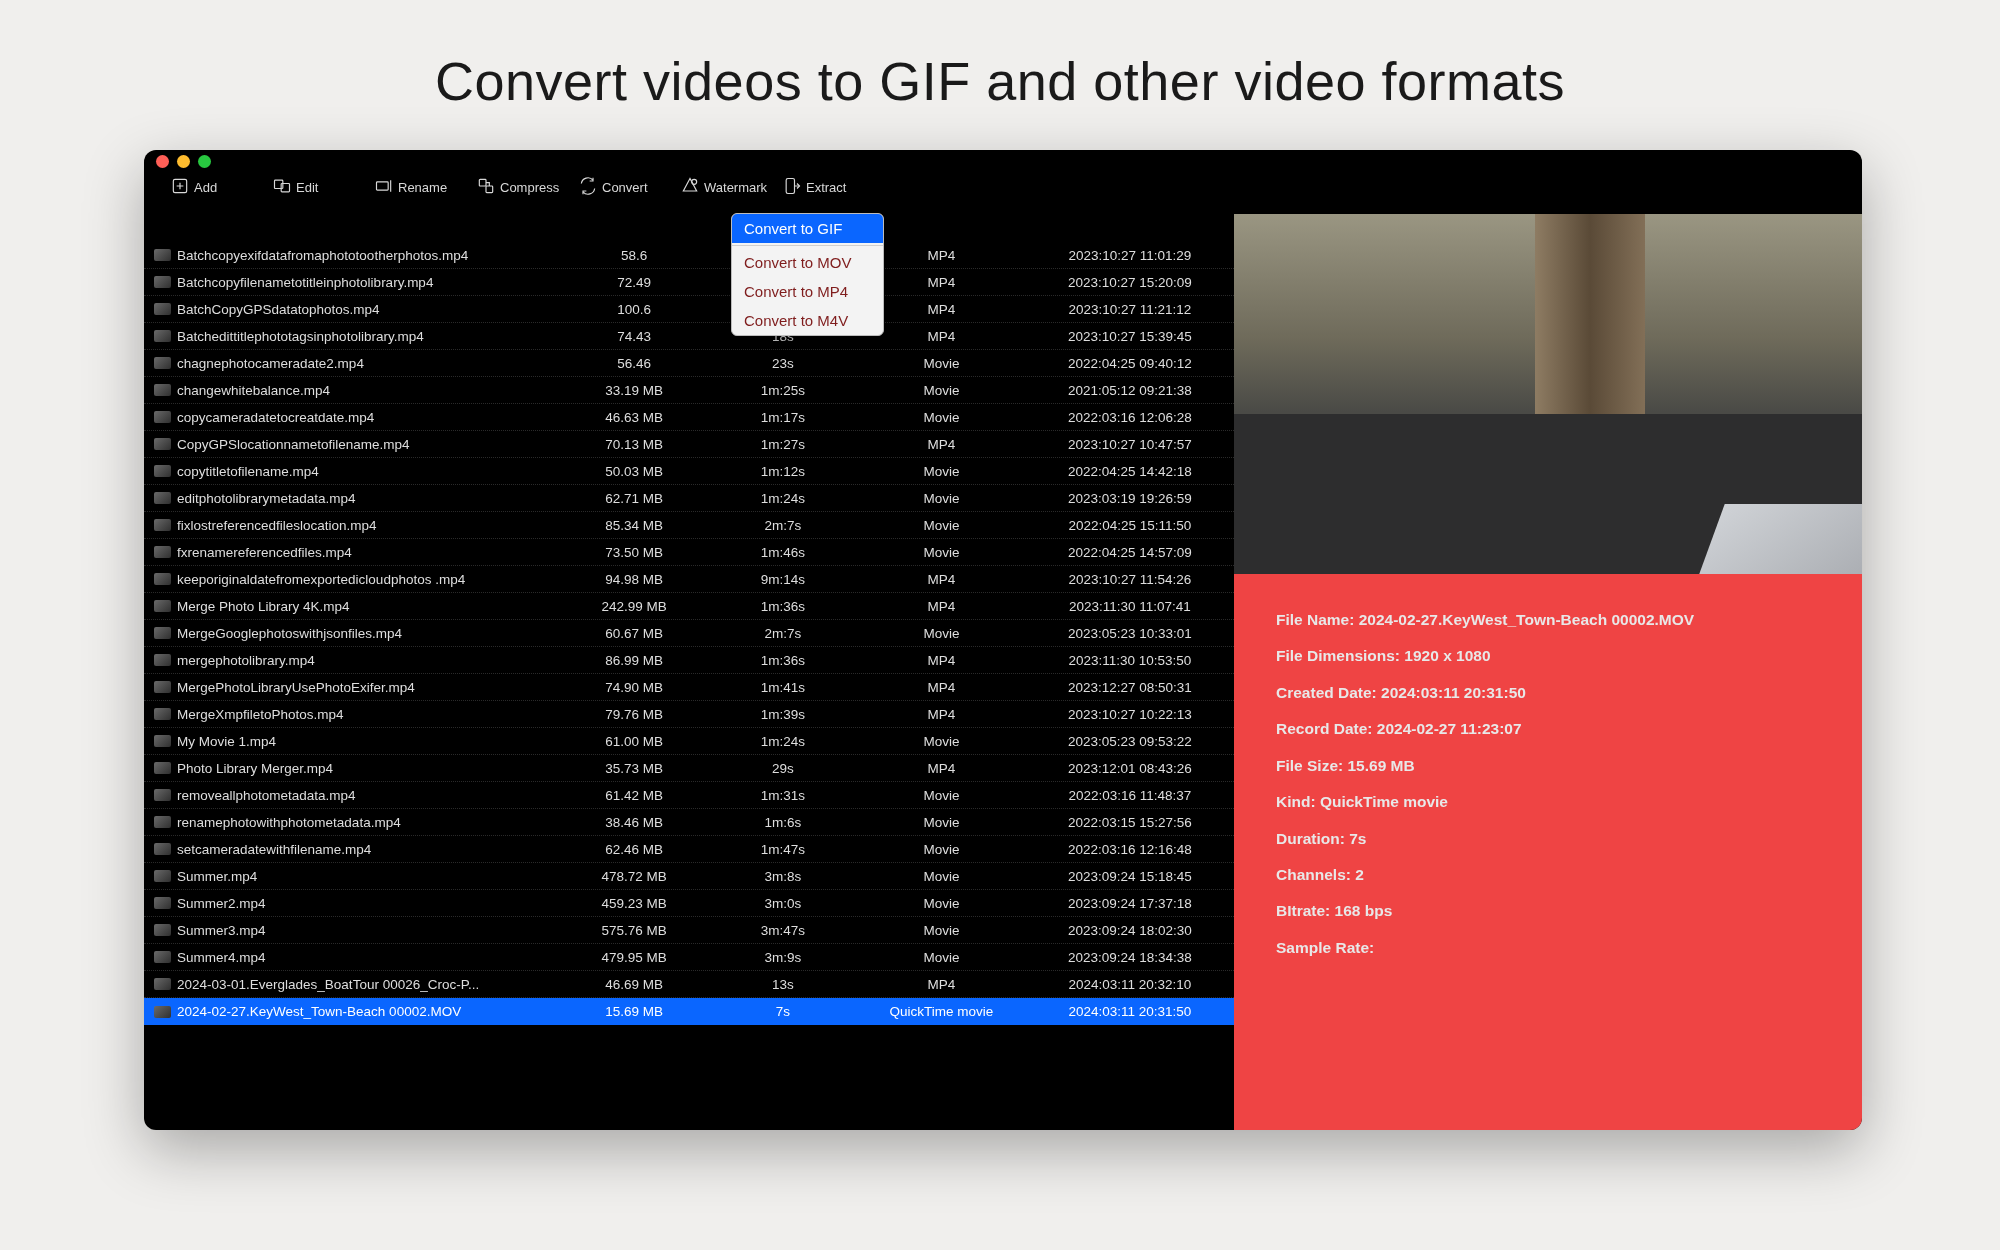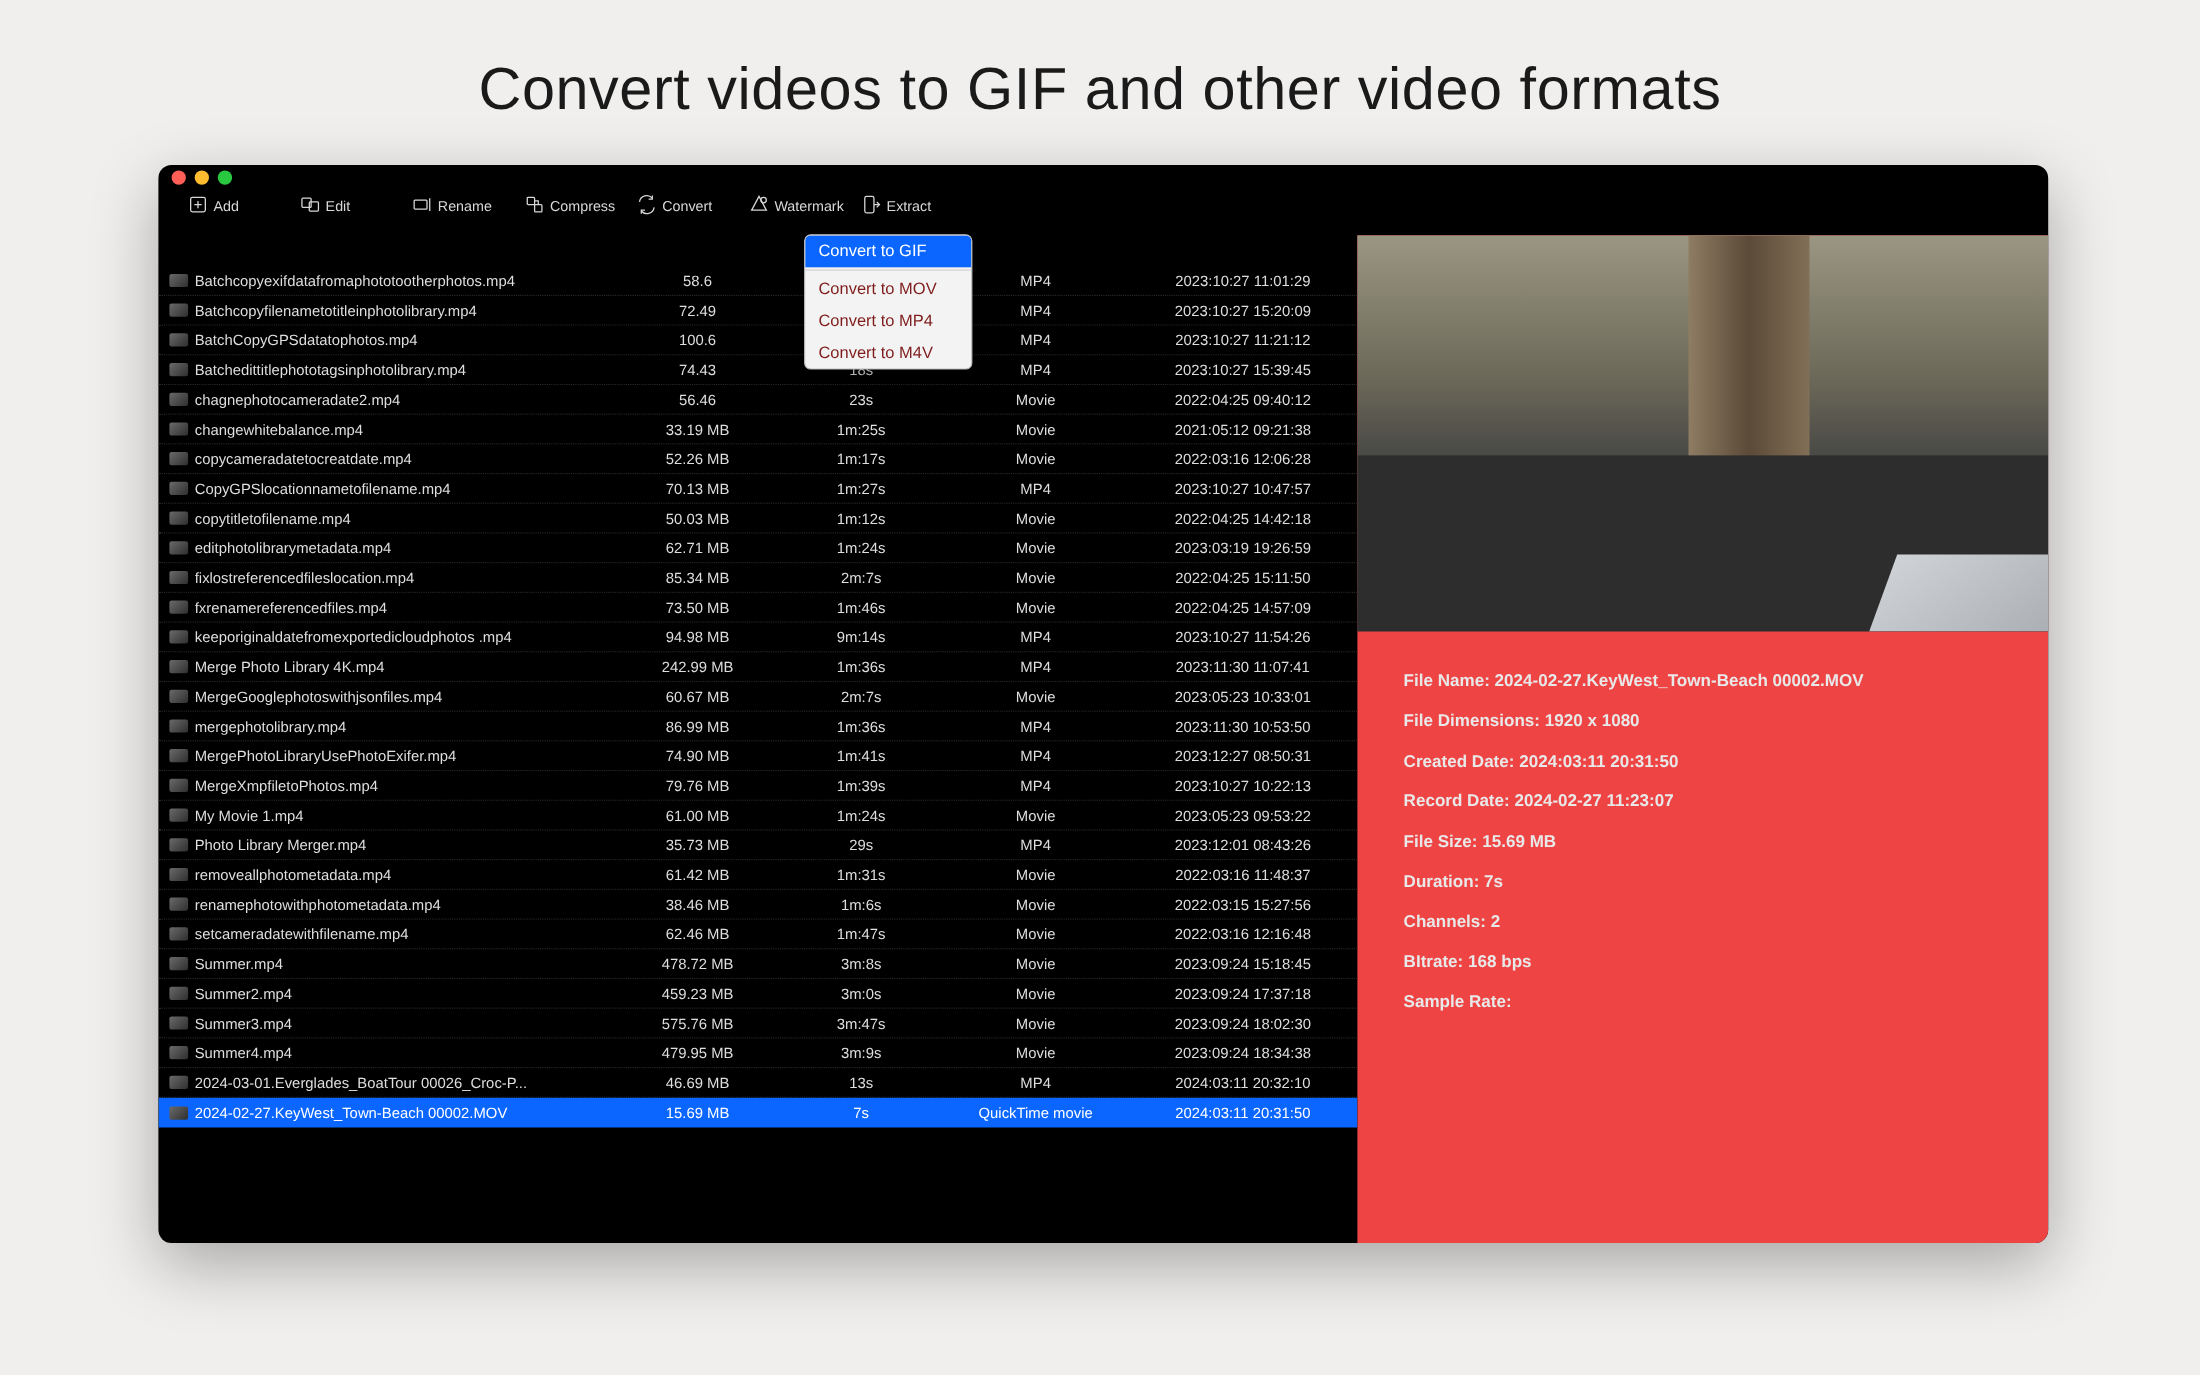--- a/index.html
+++ b/index.html
@@ -267,21 +267,21 @@
           <div class="thumb"></div>
           <div class="c-name">changewhitebalance.mp4</div>
           <div class="c-size">33.19 MB</div>
           <div class="c-dur">1m:25s</div>
           <div class="c-kind">Movie</div>
           <div class="c-date">2021:05:12 09:21:38</div>
         </div>
         <div class="row">
           <div class="thumb"></div>
           <div class="c-name">copycameradatetocreatdate.mp4</div>
-          <div class="c-size">52.26 MB</div>
+          <div class="c-size">46.63 MB</div>
           <div class="c-dur">1m:17s</div>
           <div class="c-kind">Movie</div>
           <div class="c-date">2022:03:16 12:06:28</div>
         </div>
         <div class="row">
           <div class="thumb"></div>
           <div class="c-name">CopyGPSlocationnametofilename.mp4</div>
           <div class="c-size">70.13 MB</div>
           <div class="c-dur">1m:27s</div>
           <div class="c-kind">MP4</div>
@@ -462,20 +462,21 @@
         <div class="trunk"></div>
         <div class="ground"></div>
         <div class="curb"></div>
       </div>
       <div class="meta">
         <div><span class="meta-label">File Name: </span><span>2024-02-27.KeyWest_Town-Beach 00002.MOV</span></div>
         <div><span class="meta-label">File Dimensions: </span><span>1920 x 1080</span></div>
         <div><span class="meta-label">Created Date: </span><span>2024:03:11 20:31:50</span></div>
         <div><span class="meta-label">Record Date: </span><span>2024-02-27 11:23:07</span></div>
         <div><span class="meta-label">File Size: </span><span>15.69 MB</span></div>
+        <div><span class="meta-label">Kind: </span><span>QuickTime movie</span></div>
         <div><span class="meta-label">Duration: </span><span>7s</span></div>
         <div><span class="meta-label">Channels: </span><span>2</span></div>
         <div><span class="meta-label">BItrate: </span><span>168 bps</span></div>
         <div><span class="meta-label">Sample Rate:</span><span></span></div>
       </div>
     </div>
   </div>
 
   <div class="dropdown" id="dropdown">
       <div class="dd-item sel">Convert to GIF</div>

